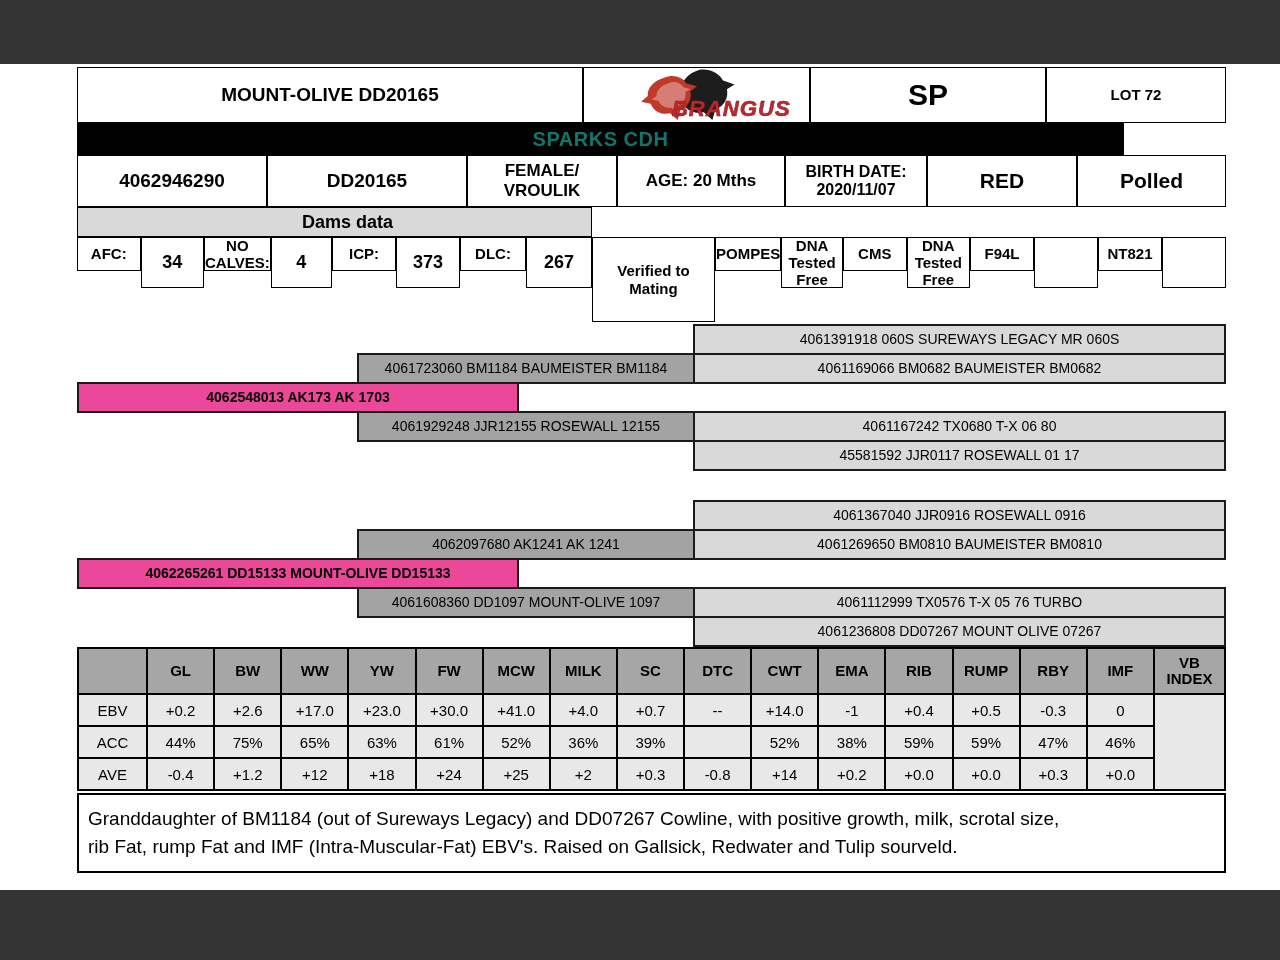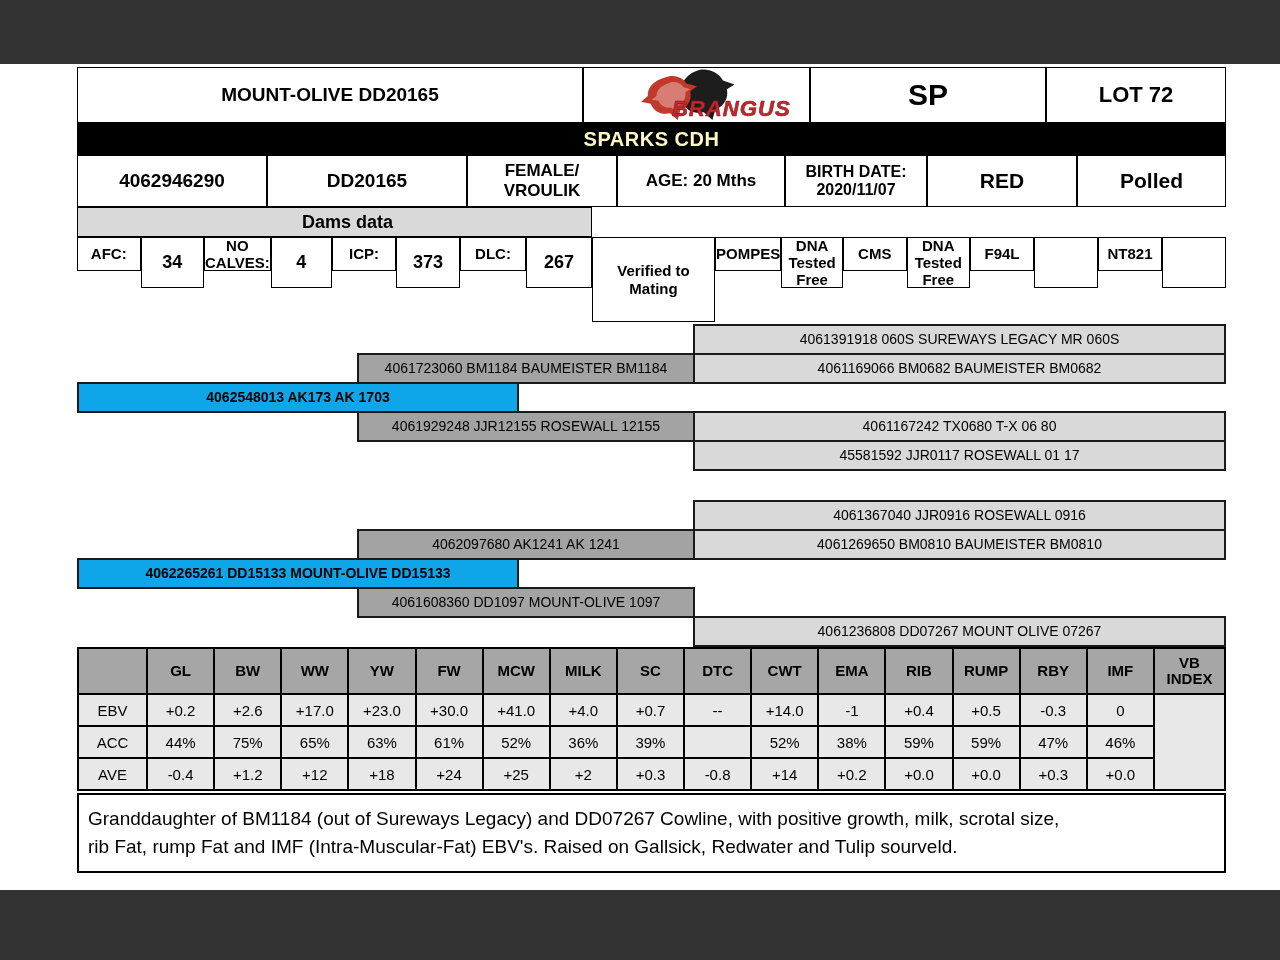--- a/index.html
+++ b/index.html
@@ -14,23 +14,23 @@
   .r{display:flex;width:1149px;}
   .c{
     border:1px solid #000;box-sizing:border-box;display:flex;
     flex-direction:column;align-items:center;justify-content:center;
     text-align:center;font-weight:bold;line-height:1.15;background:#fff;
   }
   .r1{height:56px;}
   .title-cell{width:506px;font-size:19px;}
   .logo-cell{width:227px;}
   .sp-cell{width:236px;font-size:30px;}
-  .lot-cell{width:180px;font-size:22px;}
+  .lot-cell{width:180px;font-size:15px;}
   .r2{height:32px;}
-  .bar{width:1149px;background:#000;color:#fef9c3;font-size:20px;letter-spacing:.5px;}
+  .bar{width:1047px;background:#000;color:#0f766e;font-size:20px;letter-spacing:.5px;}
   .r3{height:52px;}
   .reg-cell{width:190px;font-size:19px;}
   .ident-cell{width:200px;font-size:19px;}
   .sex-cell{width:150px;font-size:17px;}
   .age-cell{width:168px;font-size:17px;}
   .birth-cell{width:142px;font-size:16px;}
   .colour-cell{width:150px;font-size:21px;}
   .poll-cell{width:149px;font-size:21px;}
   .r4{height:30px;}
   .dams-title{width:515px;background:#d9d9d9;font-size:18px;padding-left:26px;}
@@ -42,21 +42,21 @@
   .tst{font-size:15px;}
   .vtm{width:123px;height:85px;font-size:15px;padding:0 14px;}
   .blk{display:block;}
   
   .ped{position:relative;height:323px;margin-top:2px;width:1149px;}
   .pbox{
     position:absolute;height:31px;box-sizing:border-box;border:2px solid #1a1a1a;
     display:flex;align-items:center;justify-content:center;text-align:center;
     font-size:14px;line-height:27px;
   }
-  .p1{left:0;width:442px;background:#0ea5e9;font-weight:bold;}
+  .p1{left:0;width:442px;background:#ec4899;font-weight:bold;}
   .p2{left:280px;width:338px;background:#a3a3a3;}
   .p3{left:616px;width:533px;background:#d9d9d9;}
   
   table.ebv{border-collapse:collapse;table-layout:fixed;width:1149px;margin-top:0;}
   table.ebv th,table.ebv td{border:2px solid #000;text-align:center;padding:0;}
   table.ebv th{background:#a6a6a6;font-size:15px;font-weight:bold;height:44px;line-height:1.1;text-align:center;}
   table.ebv td{background:#e8e8e8;font-size:15px;font-weight:normal;height:30px;}
   td.elab{font-size:20px;}
   .w69{width:69px;}.w71{width:71px;}
   
@@ -161,20 +161,21 @@
     <div class="pbox p1" style="top:58px">4062548013 AK173 AK 1703</div>
     <div class="pbox p2" style="top:87px">4061929248 JJR12155 ROSEWALL 12155</div>
     <div class="pbox p3" style="top:87px">4061167242 TX0680 T-X 06 80</div>
     <div class="pbox p3" style="top:116px">45581592 JJR0117 ROSEWALL 01 17</div>
 
     <div class="pbox p3" style="top:176px">4061367040 JJR0916 ROSEWALL 0916</div>
     <div class="pbox p2" style="top:205px">4062097680 AK1241 AK 1241</div>
     <div class="pbox p3" style="top:205px">4061269650 BM0810 BAUMEISTER BM0810</div>
     <div class="pbox p1" style="top:234px">4062265261 DD15133 MOUNT-OLIVE DD15133</div>
     <div class="pbox p2" style="top:263px">4061608360 DD1097 MOUNT-OLIVE 1097</div>
+    <div class="pbox p3" style="top:263px">4061112999 TX0576 T-X 05 76 TURBO</div>
     <div class="pbox p3" style="top:292px">4061236808 DD07267 MOUNT OLIVE 07267</div>
   </div>
 
   <table class="ebv">
     <colgroup>
       <col class="w69">
         <col>
         <col>
         <col>
         <col>

